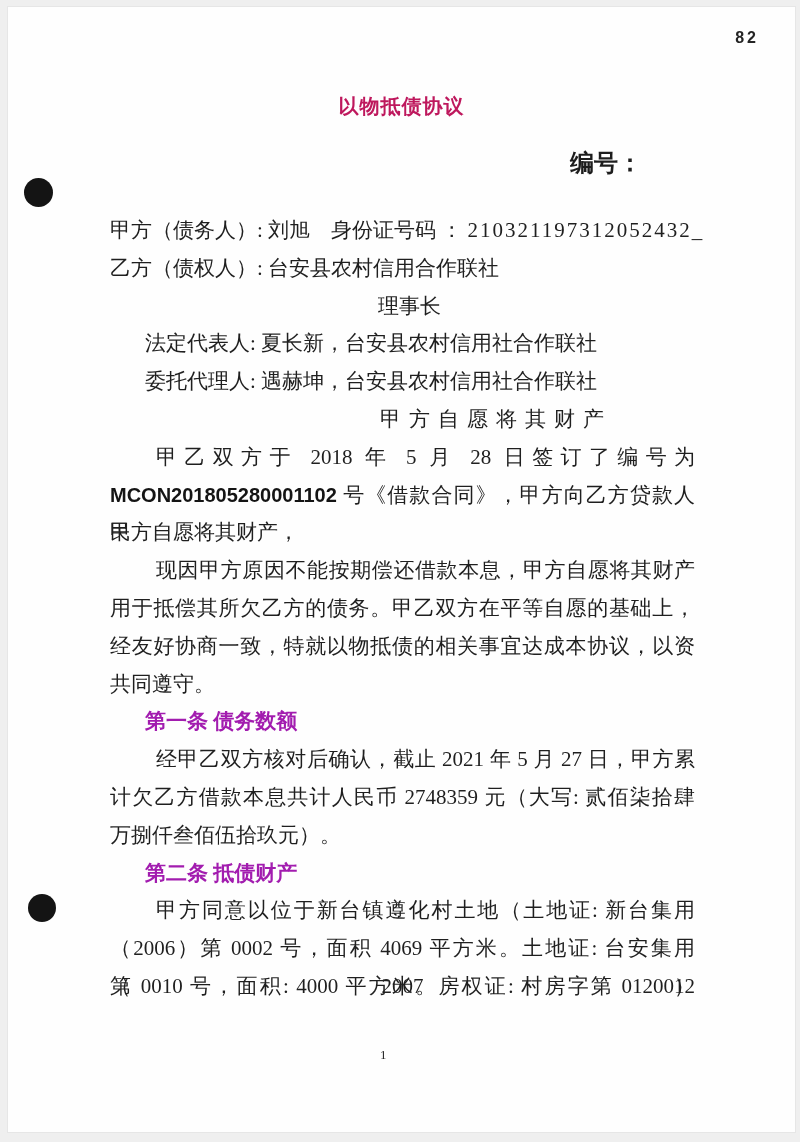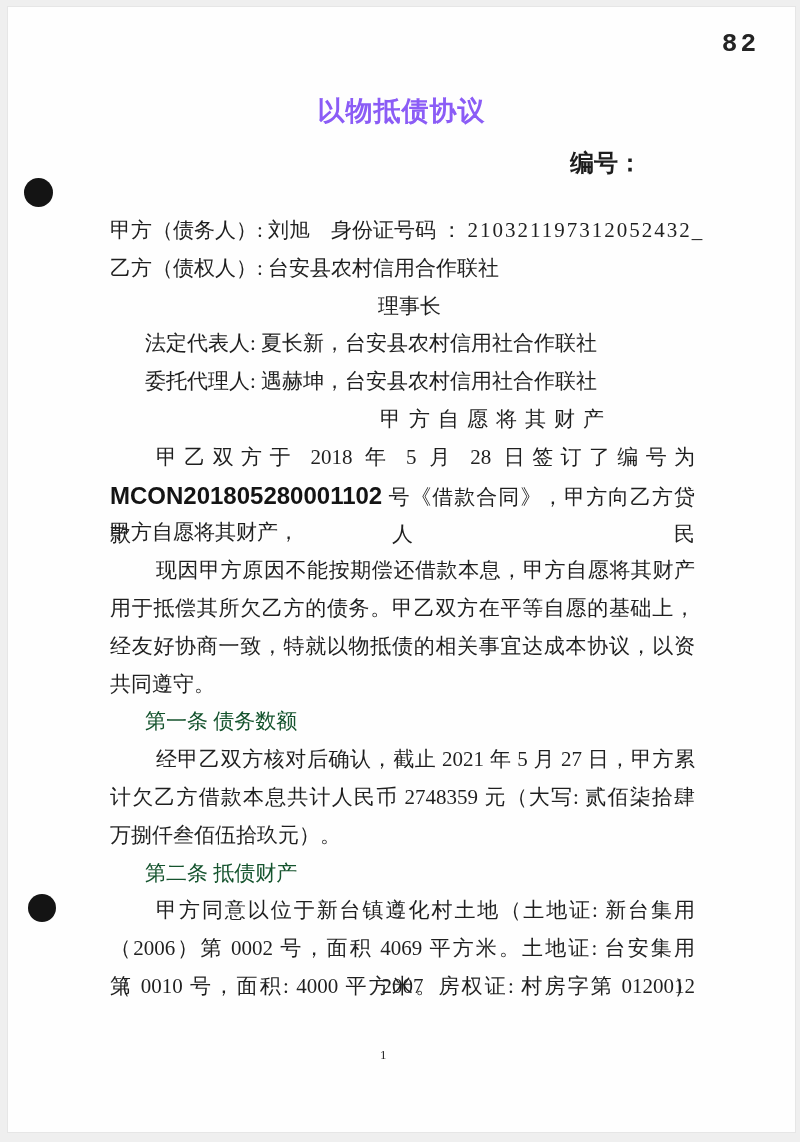--- a/index.html
+++ b/index.html
@@ -13,44 +13,44 @@
   }
   .page {
     position: absolute;
     left: 8px; top: 7px; right: 5px; bottom: 10px;
     background: #fefefe;
     box-shadow: 0 0 0 1px #e6e6e6;
   }
   .corner-num {
     position: absolute;
     top: 22px; right: 36px;
-    font-family: Liberation Mono, monospace;
-    font-size: 26px;
+    font-family: Liberation Sans, sans-serif;
+    font-size: 16px;
     font-weight: 600;
     letter-spacing: 3px;
     color: #242424;
     text-align: right;
   }
   .punch {
     position: absolute;
     border-radius: 50%;
     background: #141414;
   }
   .punch-top  { left: 16px; top: 171px; width: 29px; height: 29px; }
   .punch-bottom { left: 20px; top: 887px; width: 28px; height: 28px; }
   .title {
     position: absolute;
     top: 86px; left: 0;
     width: 100%;
     text-align: center;
     font-family: "Liberation Sans", "DejaVu Sans", sans-serif;
-    font-size: 27px;
+    font-size: 20px;
     font-weight: 700;
     letter-spacing: 1px;
-    color: #8b5cf6;
+    color: #be185d;
   }
   .number-row {
     position: absolute;
     top: 140px; right: 153px;
     font-family: "Liberation Sans", "DejaVu Sans", sans-serif;
     font-size: 24px;
     font-weight: 700;
     color: #1d1d1d;
   }
   .content {
@@ -67,25 +67,25 @@
   }
   .just {
     white-space: normal;
     text-align: justify;
     text-align-last: justify;
   }
   .indent-small  { padding-left: 35px; }   
   .indent-para   { padding-left: 46px; }   
   .indent-title1 { padding-left: 268px; }  
   .indent-title2 { padding-left: 270px; letter-spacing: 8px; } 
-  .heading { font-weight: 400; color: #14532d; }
+  .heading { font-weight: 700; color: #a21caf; }
   .bold-sans {
     font-family: "Liberation Sans", "DejaVu Sans", sans-serif;
     font-weight: 700;
-    font-size: 24px;
+    font-size: 20px;
     color: #141414;
   }
   .id-number { letter-spacing: 2px; }
   .footer-num {
     position: absolute;
     top: 1040px; left: 372px;
     font-size: 13px;
     color: #2a2a2a;
   }
 </style>

